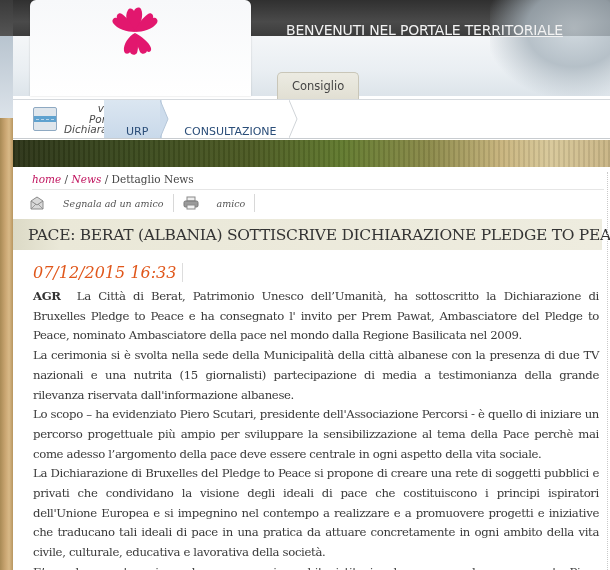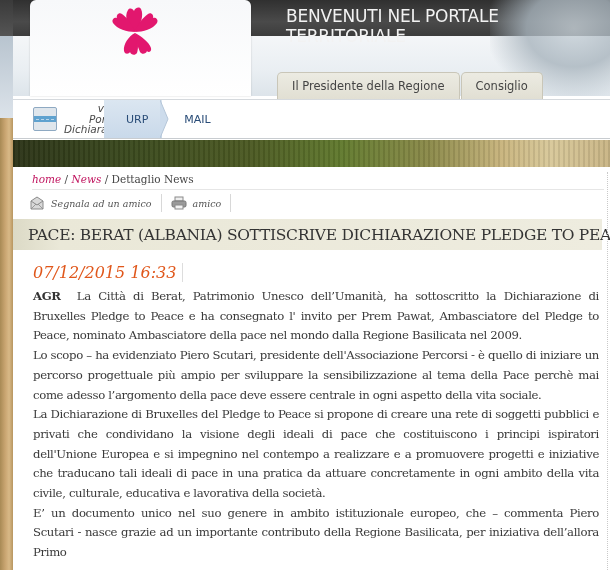--- a/index.html
+++ b/index.html
@@ -30,23 +30,23 @@
     .header-sky {
       position: absolute; left: 13px; top: 36px; width: 597px; height: 60px;
       background: linear-gradient(180deg, #f4f6f8 0%, #e9eef2 60%, #dde4ea 100%);
     }
     .header-sky-right {
       position: absolute; right: 0; top: 0; width: 120px; height: 96px;
       background: radial-gradient(ellipse at 70% 30%, #c8d2d9 0%, #a8b4bd 40%, rgba(120,135,145,0) 75%);
       opacity: 0.8;
     }
     .welcome {
-      position: absolute; left: 286px; top: 6px;
+      position: absolute; left: 286px; top: 22px;
       color: #f2f2f2; font-family: "DejaVu Sans", sans-serif;
-      font-size: 17px; letter-spacing: -0.2px;
+      font-size: 14px; letter-spacing: -0.2px; text-decoration: underline;
     }
     
     .logo-box {
       position: absolute; left: 30px; top: 0; width: 221px; height: 96px;
       background: linear-gradient(180deg, #f7f8fa 0%, #ffffff 100%);
       border-radius: 0 0 0 0;
       border-top-left-radius: 6px; border-top-right-radius: 6px;
       box-shadow: 0 0 2px rgba(0,0,0,0.2);
     }
     .logo-flower { position: absolute; left: 77px; top: 6px; width: 56px; height: 52px; }
@@ -80,21 +80,21 @@
     }
     .region-shield::after {
       content: ""; position: absolute; left: 2px; right: 2px; top: 11px; height: 0;
       border-top: 1px dashed #b9d6ea;
     }
     .portal-text {
       margin-left: 7px; font-family: "DejaVu Sans", sans-serif; font-style: italic;
       font-size: 10.5px; line-height: 10.5px; color: #4a4a4a; text-align: right; width: 62px;
     }
     .nav-item {
-      position: relative; display: flex; align-items: center; padding: 0 14px 0 22px;
+      position: relative; display: flex; align-items: flex-end; padding: 0 14px 0 22px;
       font-family: "DejaVu Sans", sans-serif; font-size: 11px; color: #2a4d78; font-weight: normal;
       white-space: nowrap;
     }
     .nav-item.blue { background: linear-gradient(180deg, #dbe6f1 0%, #c9d9ea 100%); }
     .nav-item.white { background: #ffffff; }
     .nav-item .chev {
       position: absolute; right: -8px; top: 0; width: 10px; height: 38px; z-index: 2;
     }
     
     .landscape {
@@ -116,21 +116,21 @@
       font-size: 10.5px; color: #444; font-family: "DejaVu Serif", serif;
     }
     .breadcrumb .crumb-link { color: #c0135e; font-style: italic; }
     .crumb-sep { color: #444; }
     .bc-line { position: absolute; left: 19px; top: 22px; width: 572px; border-top: 1px solid #e6e6e6; }
     .tools { position: absolute; left: 16px; top: 27px; height: 18px; display: flex; align-items: center; }
     .tool {
       display: flex; align-items: center; padding: 0 9px 0 0; margin-right: 9px;
       border-right: 1px solid #d8d8d8; height: 18px;
     }
-    .tool-label { font-style: italic; font-size: 9.5px; color: #555; margin-left: 6px; }
+    .tool-label { font-style: italic; font-size: 9.5px; color: #555; margin-left: 18px; }
     .title-band {
       position: absolute; left: 0; top: 52px; width: 589px; height: 31px;
       background: linear-gradient(90deg, #dcdac6 0%, #eae8d8 8%, #eeecdf 100%);
     }
     .title-text {
       position: absolute; left: 15px; top: 7px; font-size: 15.5px; color: #333;
       font-family: "DejaVu Serif", serif; letter-spacing: -0.3px; white-space: nowrap;
     }
     .date {
       position: absolute; left: 20px; top: 96px; font-size: 16px; color: #e0571b; font-style: italic;
@@ -164,41 +164,43 @@
       <path d="M28 26 C20 20 17 10 21 4 C23 1 26 3 27 5 C28 2 32 0 34 3 C37 9 34 19 28 26 Z"></path>
       <path d="M28 26 C20 26 10 23 6 17 C4 13 8 11 10 12 C9 9 12 6 15 8 C21 12 26 20 28 26 Z"></path>
       <path d="M28 26 C36 26 46 23 50 17 C52 13 48 11 46 12 C47 9 44 6 41 8 C35 12 30 20 28 26 Z"></path>
       <path d="M28 27 C22 30 16 38 17 45 C18 49 22 48 23 46 C24 49 28 50 30 47 C32 41 31 33 28 27 Z"></path>
       <path d="M28 27 C34 30 42 36 44 42 C45 46 41 47 40 45 C39 48 35 49 33 46 C30 40 29 33 28 27 Z"></path>
     </g>
   </svg>
 </div>
 
 <div class="top-tabs">
-  <div class="top-tab">Il Presidente della Regione</div>
   <div class="top-tab">Consiglio</div>
 </div>
 
 <div class="nav-bar">
   <div class="nav-portal">
     <div class="region-shield"></div>
     <div class="portal-text">
       <div>vai al</div>
       <div>Portale</div>
       <div>Dichiarazione</div>
     </div>
   </div>
   <div class="nav-item blue">
     <span>URP</span>
     <svg class="chev" viewBox="0 0 10 38">
         <path d="M0 0 L8 19 L0 38" fill="#cddcec" stroke="#b5c6d8" stroke-width="1"></path>
       </svg>
   </div>
   <div class="nav-item white">
-    <span>MAIL</span>
+    <span>CONSULTAZIONE</span>
+    <svg class="chev" viewBox="0 0 10 38">
+        <path d="M0 0 L8 19 L0 38" fill="#ffffff" stroke="#d0d4d8" stroke-width="1"></path>
+      </svg>
   </div>
 </div>
 
 <div class="landscape"></div>
 
 <div class="content">
   <div class="breadcrumb">
     <span class="crumb-link">home</span>
     <span class="crumb-sep">/</span>
     <span class="crumb-link">News</span>
@@ -227,19 +229,20 @@
   </div>
 
   <div class="title-band">
     <h1 class="title-text" style="font-weight:normal;">PACE: BERAT (ALBANIA) SOTTISCRIVE DICHIARAZIONE PLEDGE TO PEACE</h1>
   </div>
 
   <div class="date">07/12/2015 16:33</div>
 
   <div class="article">
     <p><span class="agr">AGR</span><span>La Città di Berat, Patrimonio Unesco dell’Umanità, ha sottoscritto la Dichiarazione di Bruxelles Pledge to Peace e ha consegnato l' invito per Prem Pawat, Ambasciatore del Pledge to Peace, nominato Ambasciatore della pace nel mondo dalla Regione Basilicata nel 2009.</span></p>
+    <p>La cerimonia si è svolta nella sede della Municipalità della città albanese con la presenza di due TV nazionali e una nutrita (15 giornalisti) partecipazione di media a testimonianza della grande rilevanza riservata dall'informazione albanese.</p>
     <p>Lo scopo – ha evidenziato Piero Scutari, presidente dell'Associazione Percorsi - è quello di iniziare un percorso progettuale più ampio per sviluppare la sensibilizzazione al tema della Pace perchè mai come adesso l’argomento della pace deve essere centrale in ogni aspetto della vita sociale.</p>
     <p>La Dichiarazione di Bruxelles del Pledge to Peace si propone di creare una rete di soggetti pubblici e privati che condividano la visione degli ideali di pace che costituiscono i principi ispiratori dell'Unione Europea e si impegnino nel contempo a realizzare e a promuovere progetti e iniziative che traducano tali ideali di pace in una pratica da attuare concretamente in ogni ambito della vita civile, culturale, educativa e lavorativa della società.</p>
     <p>E’ un documento unico nel suo genere in ambito istituzionale europeo, che – commenta Piero Scutari - nasce grazie ad un importante contributo della Regione Basilicata, per iniziativa dell’allora Primo</p>
   </div>
 </div>
 
 <div class="right-dotted"></div>
 
 </body></html>

